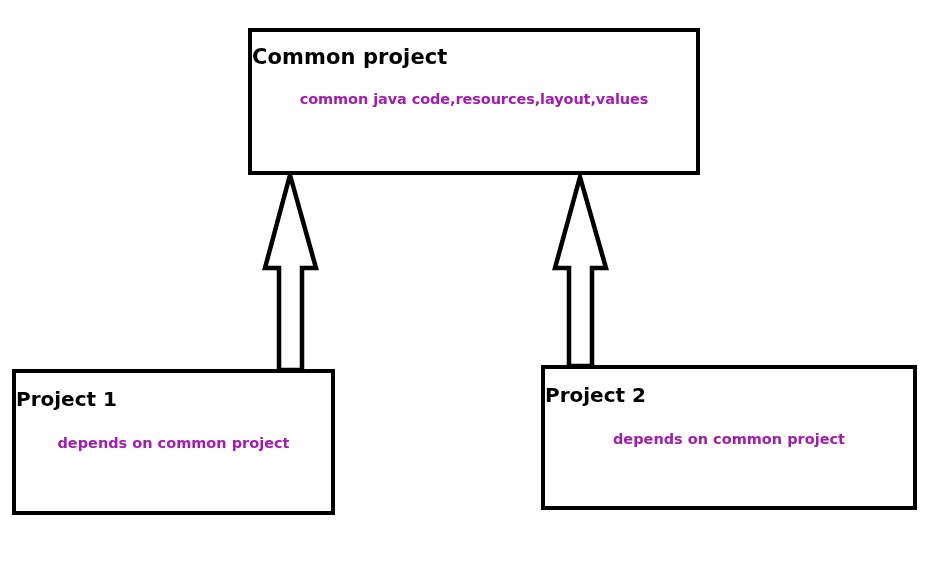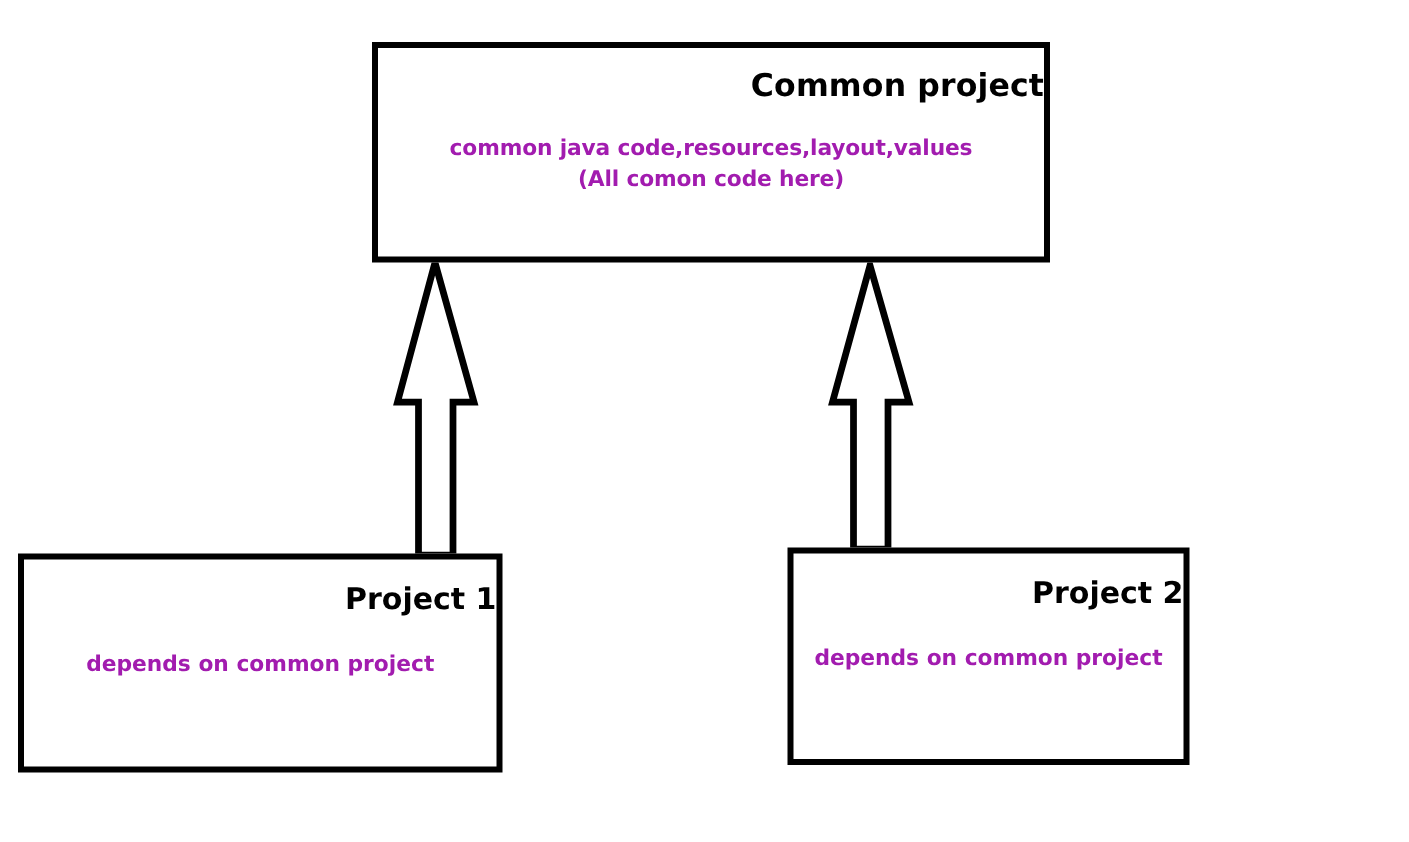--- a/index.html
+++ b/index.html
@@ -22,21 +22,21 @@
 
   
   .node {
     position: absolute;
     box-sizing: border-box;
     background: #ffffff;
     border: 4px solid #000000;
     z-index: 3;
   }
   .node-title {
-    text-align: right;
+    text-align: left;
     font-weight: bold;
     color: #000000;
     white-space: nowrap;
   }
   .node-sub {
     text-align: center;
     font-weight: bold;
     color: #a21caf;
     line-height: 1.45;
   }
@@ -70,23 +70,23 @@
     margin-top: 14px;
     font-size: 20px;
   }
   #node-project1 .node-sub {
     margin-top: 22px;
     font-size: 14.5px;
   }
 
   
   #node-project2 {
-    left: 525px;
+    left: 541px;
     top: 365px;
-    width: 268px;
+    width: 376px;
     height: 145px;
   }
   #node-project2 .node-title {
     margin-top: 14px;
     font-size: 20px;
   }
   #node-project2 .node-sub {
     margin-top: 22px;
     font-size: 14.5px;
   }
@@ -108,21 +108,20 @@
 </style>
 </head>
 <body>
 
 <div id="canvas">
 
   <div class="node" id="node-common">
     <div class="node-title">Common project</div>
     <div class="node-sub">
       <div>common java code,resources,layout,values</div>
-      <div>(All comon code here)</div>
     </div>
   </div>
 
   <div class="node" id="node-project1">
     <div class="node-title">Project 1</div>
     <div class="node-sub">
       <div>depends on common project</div>
     </div>
   </div>
 

